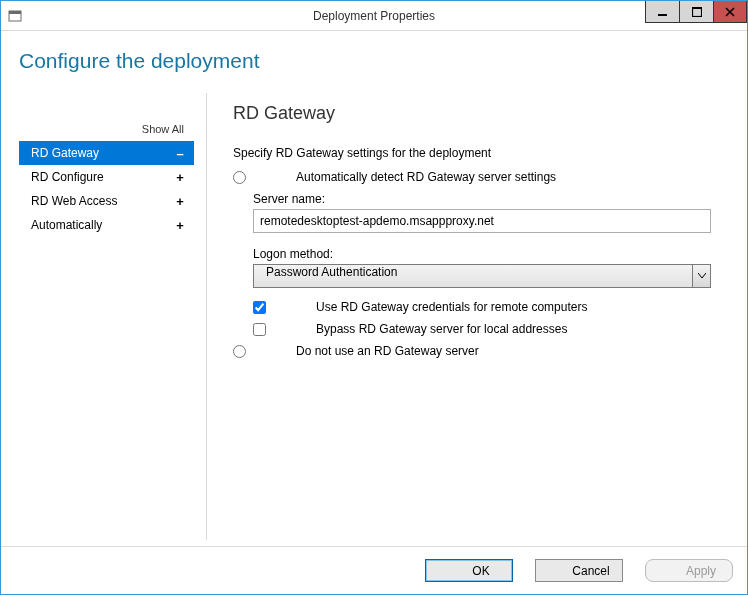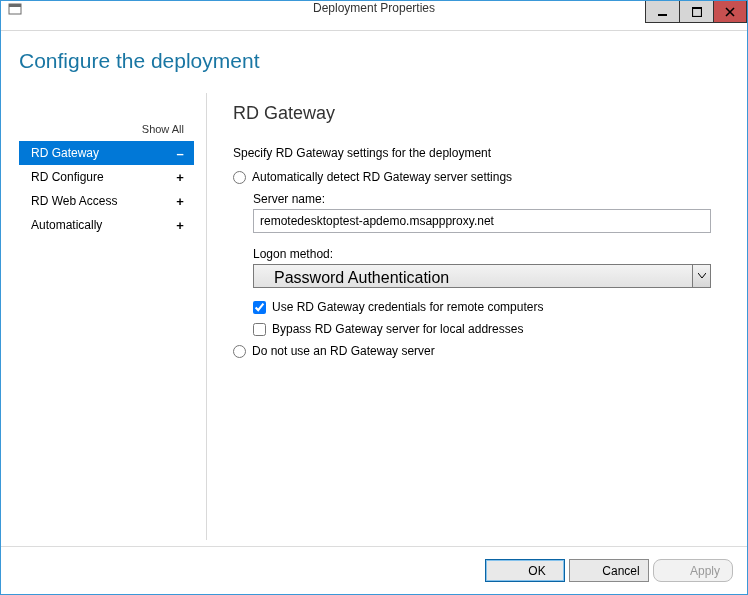--- a/index.html
+++ b/index.html
@@ -2,21 +2,21 @@
 <html><head>
 <meta charset="utf-8">
 <style>
   * { box-sizing: border-box; margin: 0; padding: 0; font-family: "Segoe UI", Tahoma, sans-serif; }
   html, body { height: 100%; }
   body { background: #fff; }
 
   .window { width: 748px; height: 595px; border: 1px solid #3a98d8; display: flex; flex-direction: column; background: #fff; }
 
   
-  .titlebar { height: 30px; background: #fff; border-bottom: 1px solid #d9d9d9; display: flex; align-items: flex-start; position: relative; }
+  .titlebar { height: 30px; background: #fff; border-bottom: 1px solid #d9d9d9; display: flex; align-items: center; position: relative; }
   .titlebar .icon { width: 16px; height: 16px; margin-left: 6px; display: flex; align-items: center; justify-content: center; }
   .titlebar .title { position: absolute; left: 50%; transform: translateX(-50%); font-size: 12px; color: #333; }
   .titlebar .buttons { position: absolute; right: 0; top: 0; display: flex; }
   .titlebar .btn { width: 34px; height: 22px; border: 1px solid #333; border-top: none; display: flex; align-items: center; justify-content: center; font-size: 12px; font-family: Arial, sans-serif; line-height: 1; cursor: pointer; }
   .titlebar .btn:not(:last-child){ border-right: none; }
   .titlebar .btn.min, .titlebar .btn.max { background: #d6d6d6; }
   .titlebar .btn.close { background: #c75050; color: #000; }
   .titlebar .btn svg { display: block; }
 
   
@@ -33,34 +33,34 @@
   .leftnav .nav-item.selected { background: #0178d7; color: #fff; }
   .leftnav .nav-item.selected .expander { color: #fff; }
 
   .vsep { width: 1px; background: #d9d9d9; margin: 6px 0 6px 12px; }
 
   
   .pane { flex: 1; padding: 16px 18px 0 26px; font-size: 12px; color: #000; overflow: auto; }
   .pane-title { font-size: 18px; font-weight: 300; color: #333; margin-bottom: 22px; }
   .desc { margin-bottom: 10px; margin-top: 21px; }
 
-  .radio-row, .check-row { display: flex; align-items: center; margin-bottom: 8px; }
+  .radio-row, .check-row { display: flex; align-items: center; margin-bottom: 8px; gap: 44px; }
   .radio-row input[type=radio], .check-row input[type=checkbox] { margin-right: 6px; width: 13px; height: 13px; }
   .indent1 { padding-left: 20px; margin-bottom: 4px; }
 
   .field-label { margin-top: 4px; margin-bottom: 3px; }
   .text-input { width: 100%; height: 24px; border: 1px solid #abadb3; padding: 8px 6px; font-size: 12px; background: #fff; }
 
-  .select-wrap { position: relative; width: 100%; height: 24px; background: linear-gradient(#f3f3f3,#e2e2e2); border: 1px solid #7a7a7a; display: flex; align-items: flex-end; padding: 0 20px; font-size: 16px; margin-bottom: 12px; }
+  .select-wrap { position: relative; width: 100%; height: 24px; background: linear-gradient(#f3f3f3,#e2e2e2); border: 1px solid #7a7a7a; display: flex; align-items: flex-start; padding: 0 12px; font-size: 12px; margin-bottom: 12px; }
   .select-wrap .chev { position: absolute; right: 0; top: 0; width: 18px; height: 100%; display: flex; align-items: center; justify-content: center; border-left: 1px solid #7a7a7a; background: linear-gradient(#f3f3f3,#d7d7d7); }
   .select-wrap .chev svg { display: block; }
 
   
   .footer { height: 48px; display: flex; align-items: center; justify-content: flex-end; padding: 0 14px; border-top: 1px solid #dcdcdc; }
-  .footer .btn { width: 80px; height: 23px; margin-left: 4px; font-size: 12px; border: 1px solid #8a8a8a; background: #e9e9e9; cursor: pointer; padding-left: 24px; }
+  .footer .btn { width: 88px; height: 23px; margin-left: 22px; font-size: 12px; border: 1px solid #8a8a8a; background: #e9e9e9; cursor: pointer; padding-left: 24px; }
   .footer .btn.default { border: 1px solid #0a64a4; box-shadow: 0 0 0 1px #85c2ec inset; }
   .footer .btn:disabled { color: #9a9a9a; border-color: #bcbcbc; background: #f2f2f2; cursor: default; border-radius: 8px; }
 
 </style>
 </head>
 <body>
 
 <div class="window">
 
   <div class="titlebar">

